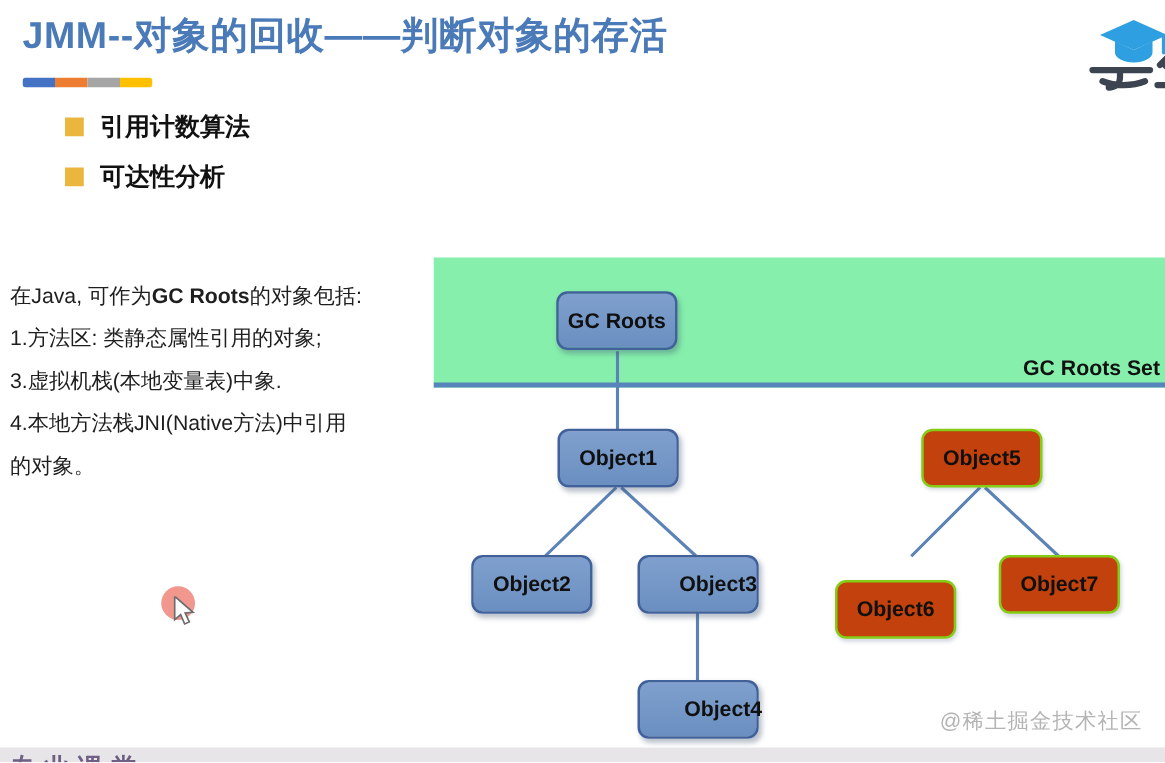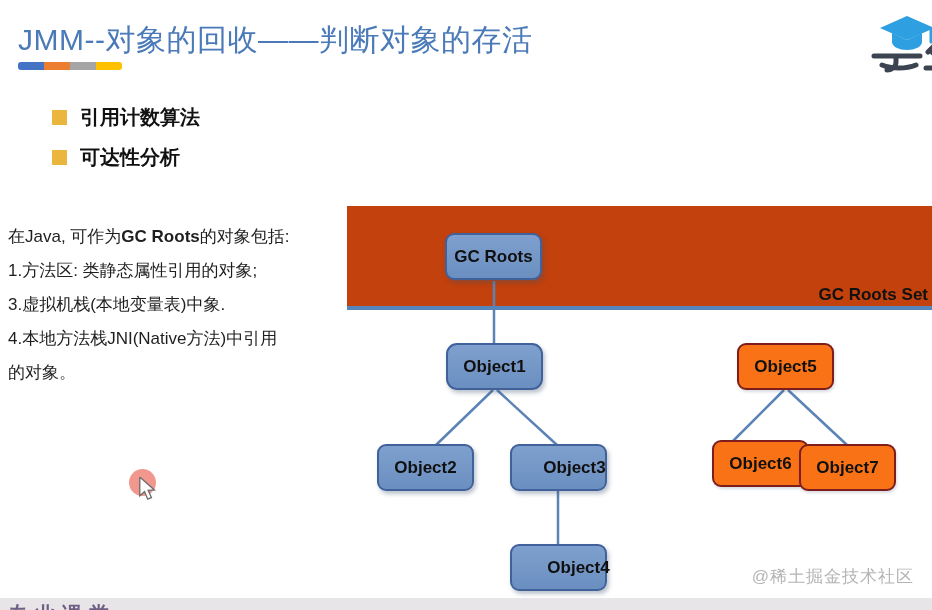--- a/index.html
+++ b/index.html
@@ -1,43 +1,43 @@
 <!DOCTYPE html>
 <html><head>
 <meta charset="utf-8">
 <style>
   html,body{margin:0;padding:0;}
   body{font-family:"Liberation Sans","DejaVu Sans",sans-serif;background:#fff;}
   .slide{position:relative;width:932px;height:610px;background:#ffffff;overflow:hidden;}
 
   
-  .title{position:absolute;left:18px;top:8px;font-size:30px;font-weight:400;color:#4a7ab8;letter-spacing:0.5px;white-space:nowrap;margin-top:12px;}
+  .title{position:absolute;left:18px;top:8px;font-size:30px;font-weight:700;color:#4a7ab8;letter-spacing:0.5px;white-space:nowrap;}
   .accent-bar{position:absolute;left:18px;top:62px;height:8px;display:flex;border-radius:3px;overflow:hidden;}
   .accent-bar span{display:block;width:26px;height:8px;}
 
   
   .logo{position:absolute;top:8px;right:-14px;width:78px;height:70px;}
 
   
-  .bullets{position:absolute;left:52px;top:103px;}
+  .bullets{position:absolute;left:52px;top:87px;}
   .bullet-row{display:flex;align-items:center;height:28px;margin-bottom:12px;}
   .bullet-sq{width:15px;height:15px;background:#eab63d;margin-right:13px;flex:0 0 auto;}
   .bullet-label{font-size:20px;font-weight:bold;color:#111;}
 
   
   .notes{position:absolute;left:8px;top:220px;width:345px;font-size:17px;line-height:34px;color:#1e1e1e;}
   .notes b{font-weight:bold;}
 
   
-  .banner{position:absolute;left:347px;top:206px;width:585px;height:100px;background:#c2410c;border-bottom:4px solid #5585bb;}
+  .banner{position:absolute;left:347px;top:206px;width:585px;height:100px;background:#86efac;border-bottom:4px solid #5585bb;}
   .banner-label{position:absolute;right:4px;bottom:1px;font-size:17px;font-weight:bold;color:#111;}
   .edges{position:absolute;left:0;top:0;width:932px;height:610px;pointer-events:none;}
   .node{position:absolute;width:97px;height:47px;border-radius:9px;display:flex;align-items:center;justify-content:center;font-size:17px;font-weight:bold;color:#101010;box-sizing:border-box;}
   .node.filled{background:linear-gradient(#7fa0ce,#6a8fc0);border:2px solid #41619b;box-shadow:2px 3px 4px rgba(60,80,110,0.35);}
-  .node.outline{background:#f97316;border:2px solid #7f1d1d;box-shadow:1px 2px 3px rgba(60,80,110,0.2);justify-content:center;}
+  .node.outline{background:#c2410c;border:2px solid #84cc16;box-shadow:1px 2px 3px rgba(60,80,110,0.2);justify-content:center;}
 
   
   .pointer-dot{position:absolute;left:129px;top:469px;width:27px;height:27px;border-radius:50%;background:rgba(238,125,114,0.8);}
   .cursor{position:absolute;left:138px;top:477px;}
 
   
   .watermark{position:absolute;right:18px;top:565px;font-size:17px;color:#b5b4b5;letter-spacing:1px;text-align:right;}
   .footer-strip{position:absolute;left:0;top:598px;width:932px;height:12px;background:#e7e5e7;overflow:hidden;}
   .footer-strip .partial{position:absolute;left:8px;top:3px;font-size:20px;font-weight:bold;color:#6f5f85;letter-spacing:7px;white-space:nowrap;}
 </style>
@@ -92,36 +92,36 @@
       <line x1="497" y1="390" x2="557" y2="445"></line>
       <line x1="558" y1="490" x2="558" y2="545"></line>
       <line x1="784" y1="390" x2="729" y2="445"></line>
       <line x1="788" y1="390" x2="847" y2="445"></line>
     </g>
   </svg>
 
   <div class="node filled" style="left:445px;top:233px;">
       <span>GC Roots</span>
     </div>
-  <div class="node filled" style="left:446px;top:343px;border-radius:11px;">
+  <div class="node filled" style="left:446px;top:343px;">
       <span>Object1</span>
     </div>
   <div class="node filled" style="left:377px;top:444px;text-align:right;">
       <span>Object2</span>
     </div>
   <div class="node filled" style="left:510px;top:444px;padding-left:32px;">
       <span>Object3</span>
     </div>
   <div class="node filled" style="left:510px;top:544px;padding-left:40px;">
       <span>Object4</span>
     </div>
   <div class="node outline" style="left:737px;top:343px;">
       <span>Object5</span>
     </div>
-  <div class="node outline" style="left:668px;top:440px;margin-left:44px;">
+  <div class="node outline" style="left:668px;top:464px;">
       <span>Object6</span>
     </div>
   <div class="node outline" style="left:799px;top:444px;">
       <span>Object7</span>
     </div>
 
   <div class="pointer-dot"></div>
   <svg class="cursor" width="20" height="24" viewBox="0 0 13 16">
     <path d="M1 0 L1 12.5 L4.2 9.8 L6.3 14.8 L8.8 13.7 L6.6 8.9 L10.8 8.6 Z" fill="#fdfdfd" stroke="#6d6d6d" stroke-width="0.9"></path>
   </svg>

